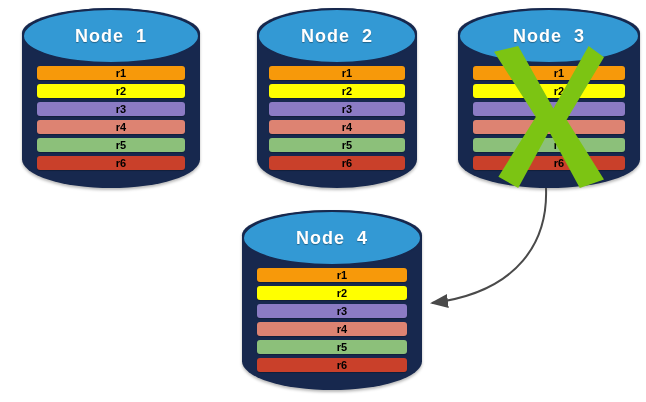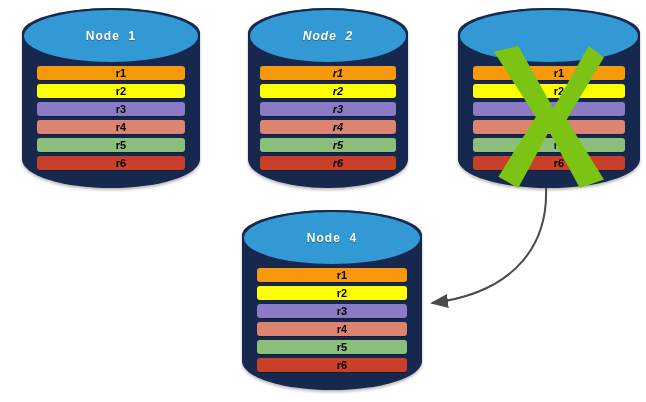--- a/index.html
+++ b/index.html
@@ -27,21 +27,21 @@
     background:#3399d4;
     border-radius:50%;
     border:2px solid #17284e;
     box-sizing:border-box;
   }
   .node-title{
     position:absolute;left:0;right:0;top:0;height:56px;
     display:flex;align-items:center;justify-content:center;
     color:#ffffff;
     font-weight:bold;
-    font-size:12px;
+    font-size:18px;
     letter-spacing:1px;
     text-shadow:0 1px 1px rgba(0,0,0,.35);
     white-space:pre;
   }
   .rows{
     position:absolute;left:0;right:0;top:58px;
     display:flex;flex-direction:column;
     align-items:center;
     gap:4px;
   }
@@ -74,36 +74,37 @@
         <div class="node-title">Node  1</div>
         <div class="rows">
           <div class="row" style="background: rgb(247, 153, 10);">r1</div>
           <div class="row" style="background: rgb(255, 255, 0);">r2</div>
           <div class="row" style="background: rgb(139, 123, 196);">r3</div>
           <div class="row" style="background: rgb(221, 131, 114);">r4</div>
           <div class="row" style="background: rgb(140, 192, 122);">r5</div>
           <div class="row" style="background: rgb(201, 64, 42);">r6</div>
         </div>
       </div>
-      <div class="node" style="left: 248px; top: 8px; width: 160px; height: 180px; font-style: italic;">
+      <div class="node" style="left: 257px; top: 8px; width: 160px; height: 180px;">
         <div class="cyl-body" style="background: rgb(23, 40, 78);"></div>
         <div class="cyl-top" style="background: rgb(51, 153, 212);"></div>
         <div class="node-title">Node  2</div>
         <div class="rows">
           <div class="row" style="background: rgb(247, 153, 10);">r1</div>
           <div class="row" style="background: rgb(255, 255, 0);">r2</div>
           <div class="row" style="background: rgb(139, 123, 196);">r3</div>
           <div class="row" style="background: rgb(221, 131, 114);">r4</div>
           <div class="row" style="background: rgb(140, 192, 122);">r5</div>
           <div class="row" style="background: rgb(201, 64, 42);">r6</div>
         </div>
       </div>
       <div class="node" style="left: 458px; top: 8px; width: 182px; height: 180px;">
         <div class="cyl-body" style="background: rgb(23, 40, 78);"></div>
         <div class="cyl-top" style="background: rgb(51, 153, 212);"></div>
+        <div class="node-title">Node  3</div>
         <div class="rows">
           <div class="row" style="background: rgb(247, 153, 10);">r1</div>
           <div class="row" style="background: rgb(255, 255, 0);">r2</div>
           <div class="row" style="background: rgb(139, 123, 196);">r3</div>
           <div class="row" style="background: rgb(221, 131, 114);">r4</div>
           <div class="row" style="background: rgb(140, 192, 122);">r5</div>
           <div class="row" style="background: rgb(201, 64, 42);">r6</div>
         </div>
       </div>
       <div class="node" style="left: 242px; top: 210px; width: 180px; height: 180px; text-align: center;">

